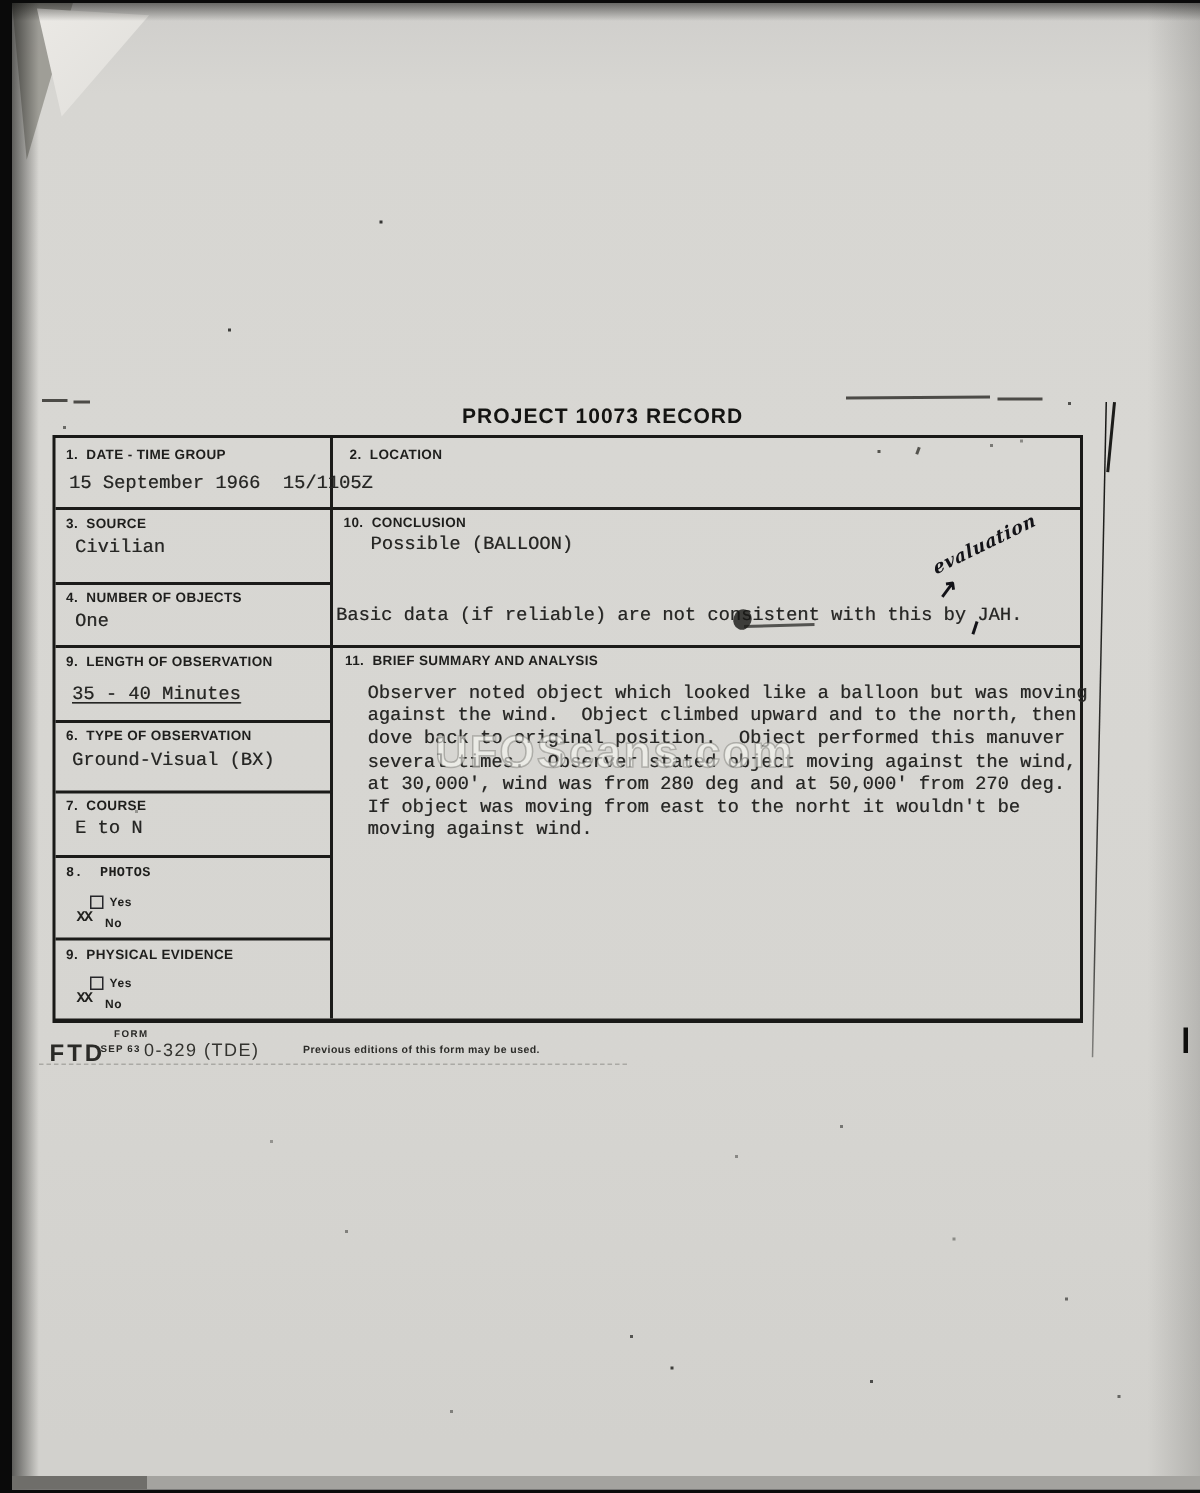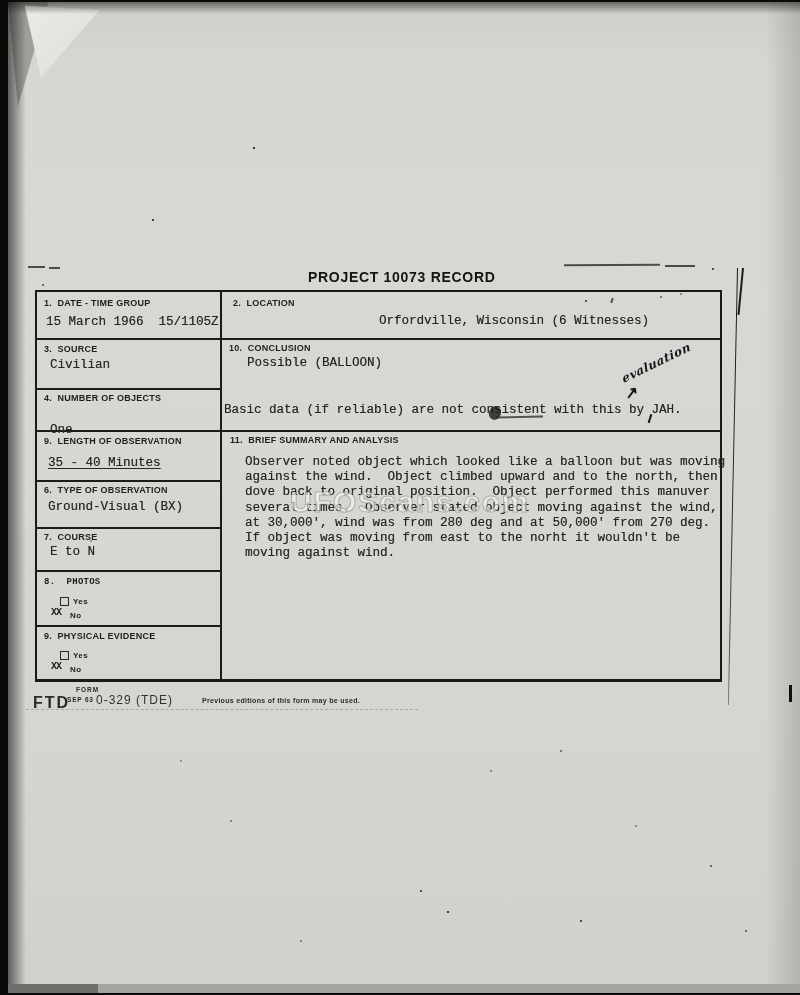--- a/index.html
+++ b/index.html
@@ -117,32 +117,31 @@
     <div class="vline" style="left:183px;top:0;width:2px;height:100%;"></div>
     <div class="hline" style="left:0;top:46px;width:100%;height:2px;"></div>
     <div class="hline" style="left:0;top:138px;width:100%;height:2px;"></div>
     <div class="hline" style="left:0;top:96px;width:185px;height:2px;"></div>
     <div class="hline" style="left:0;top:188px;width:185px;height:2px;"></div>
     <div class="hline" style="left:0;top:235px;width:185px;height:2px;"></div>
     <div class="hline" style="left:0;top:278px;width:185px;height:2px;"></div>
     <div class="hline" style="left:0;top:333px;width:185px;height:2px;"></div>
 
     <div class="lbl" style="left:7px;top:6px;">1.  DATE - TIME GROUP</div>
-    <div class="typed" style="left:9px;top:23px;">15 March 1966  15/1105Z</div>
+    <div class="typed" style="left:9px;top:23px;">15 September 1966  15/1105Z</div>
 
     <div class="lbl" style="left:196px;top:6px;">2.  LOCATION</div>
-    <div class="typed" style="left:342px;top:22px;">Orfordville, Wisconsin (6 Witnesses)</div>
     <div class="loc-mark" style="left:548px;top:8px;width:2px;height:2px;"></div>
     <div class="loc-mark" style="left:574px;top:6px;width:2px;height:5px;transform:rotate(20deg);"></div>
 
     <div class="lbl" style="left:7px;top:52px;">3.  SOURCE</div>
     <div class="typed" style="left:13px;top:66px;">Civilian</div>
 
     <div class="lbl" style="left:7px;top:101px;">4.  NUMBER OF OBJECTS</div>
-    <div class="typed" style="left:13px;top:115px;margin-top:16px;">One</div>
+    <div class="typed" style="left:13px;top:115px;">One</div>
 
     <div class="lbl" style="left:192px;top:51px;">10.  CONCLUSION</div>
     <div class="typed" style="left:210px;top:64px;">Possible (BALLOON)</div>
     <div class="typed" style="left:187px;top:111px;">Basic data (if reliable) are not consistent with this by JAH.</div>
     <div class="handwriting">evaluation</div>
     <div class="hand-arrow">↗</div>
     <div class="hand-slash"></div>
     <div class="smudge"></div>
     <div class="strike"></div>
 

